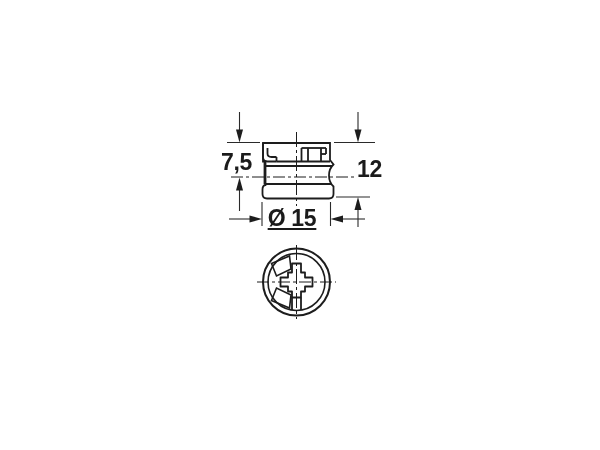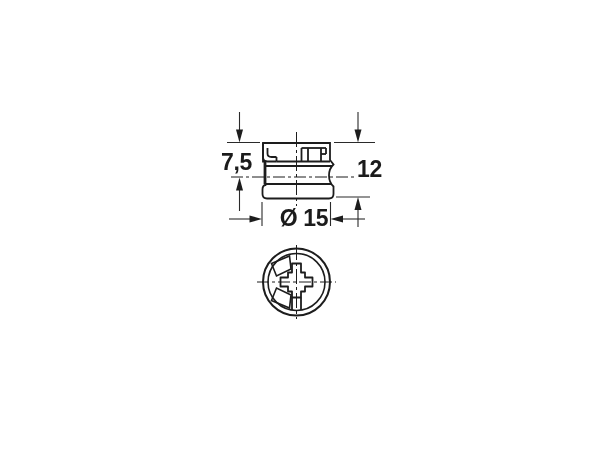--- a/index.html
+++ b/index.html
@@ -36,24 +36,25 @@
     width: 46px;
     text-align: right;
   }
   #label-12 {
     left: 344px;
     top: 157px;
     width: 38px;
     text-align: right;
   }
   #label-dia15 {
-    left: 272px;
+    left: 260px;
     top: 206px;
     width: 64px;
     text-align: center;
+    text-decoration: underline;
   }
 </style>
 </head>
 <body>
 
 <div id="canvas">
 
   <svg id="drawing-svg" width="600" height="450" viewBox="0 0 600 450">
 
     <g fill="none" stroke="#1d1d1d" stroke-width="1.8">

